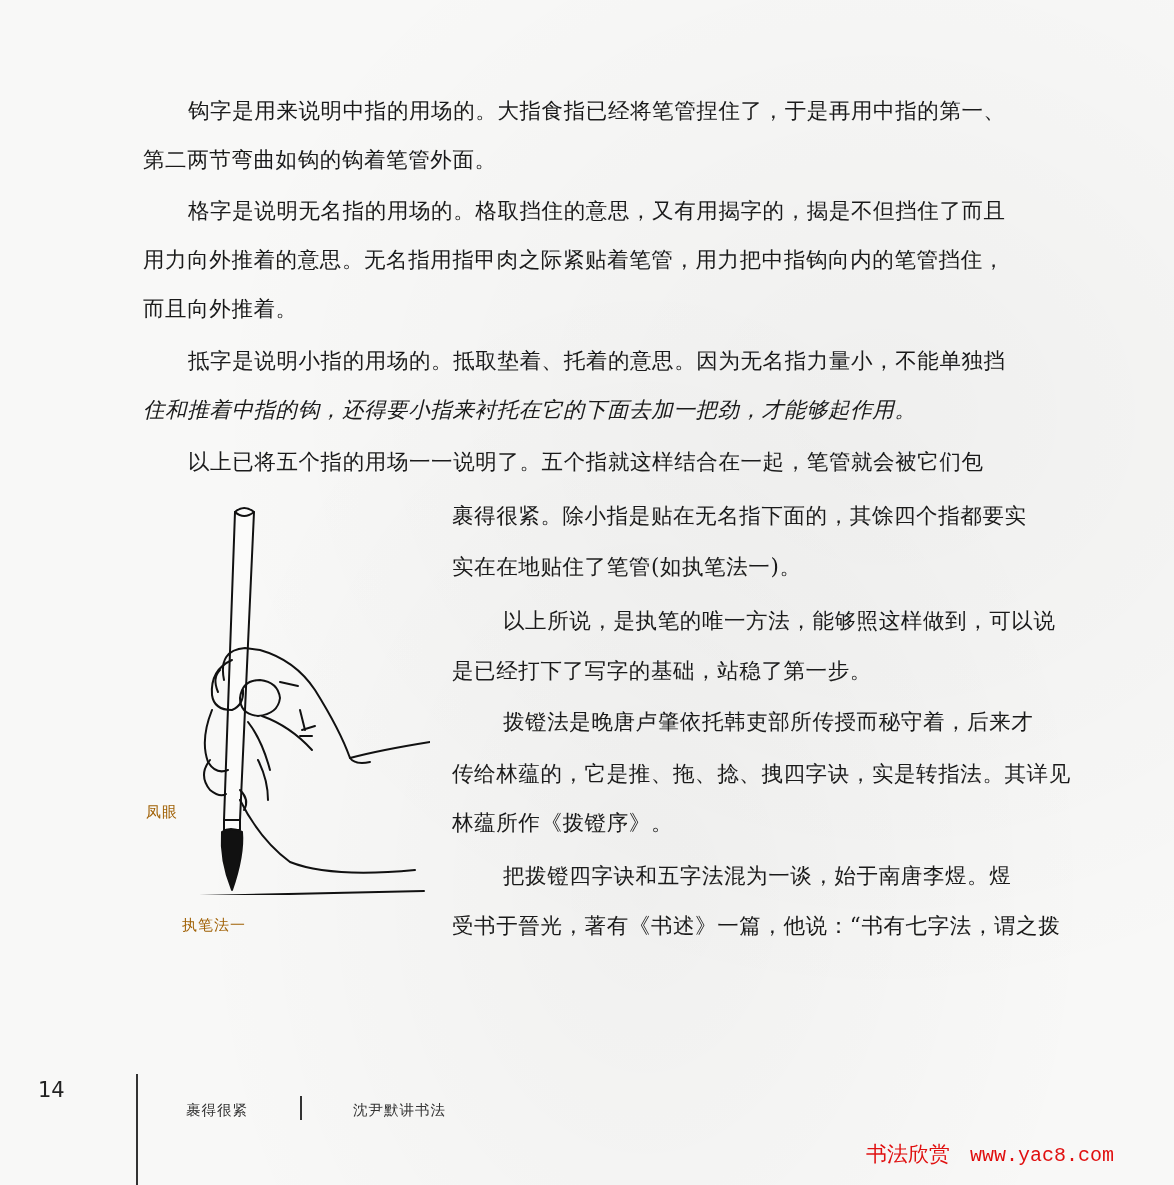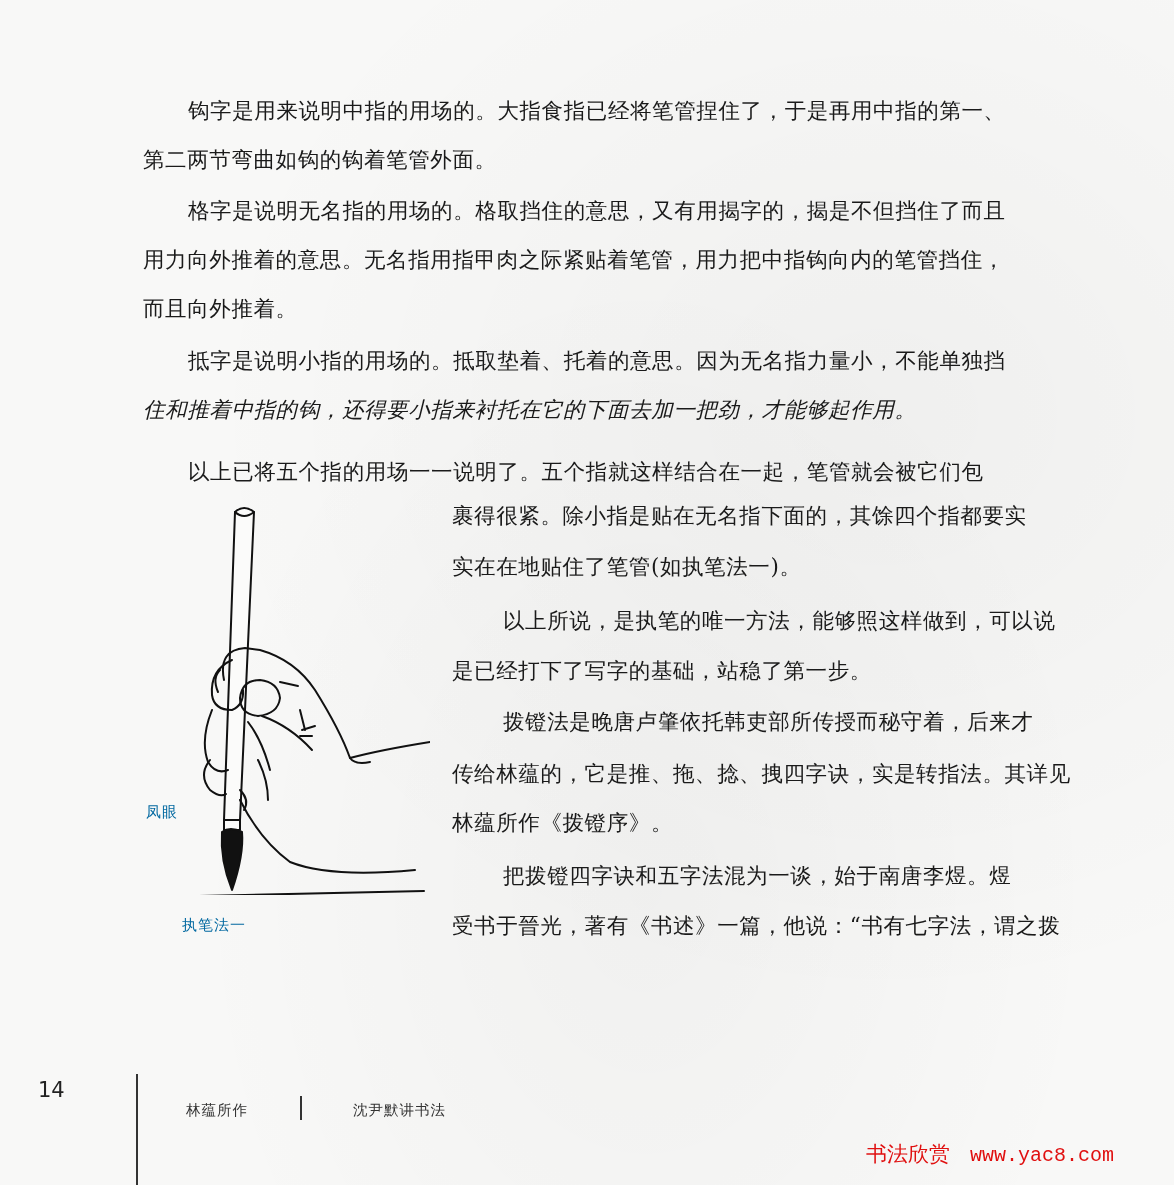--- a/index.html
+++ b/index.html
@@ -14,21 +14,21 @@
     background:
       radial-gradient(ellipse at 75% 35%, rgba(0,0,0,0.035), rgba(0,0,0,0) 55%),
       radial-gradient(ellipse at 55% 75%, rgba(0,0,0,0.03), rgba(0,0,0,0) 50%),
       #f8f8f7;
   }
   .line {
     position: absolute; white-space: nowrap;
     font-size: 21.5px; line-height: 1; letter-spacing: 0.6px;
   }
   .illustration { position: absolute; left: 140px; top: 500px; width: 290px; height: 395px; }
-  .caption { position: absolute; font-family: Liberation Sans, sans-serif; font-size: 15px; color: #0369a1; letter-spacing: 1px; }
+  .caption { position: absolute; font-family: Liberation Sans, sans-serif; font-size: 15px; color: #a16207; letter-spacing: 1px; }
   .page-number { position: absolute; left: 38px; top: 1078px; font-family: "DejaVu Sans", sans-serif; font-size: 21px; color: #222; }
   .footer-rule { position: absolute; left: 136px; top: 1074px; width: 1.5px; height: 111px; background: #333; }
   .footer-text { position: absolute; top: 1101px; font-family: "DejaVu Sans", sans-serif; font-size: 14.5px; color: #333; letter-spacing: 1px; }
   .footer-sep { position: absolute; left: 300px; top: 1096px; width: 1.5px; height: 24px; background: #333; }
   .watermark {
     position: absolute; left: 866px; top: 1140px;
     color: #e01010; font-size: 21px; white-space: nowrap;
     font-family: "DejaVu Serif", serif;
   }
   .watermark .url { font-family: "Liberation Mono", "DejaVu Sans Mono", monospace; font-size: 20px; margin-left: 20px; }
@@ -41,21 +41,21 @@
 <div class="line" style="left:188px; top:100px;">钩字是用来说明中指的用场的。大指食指已经将笔管捏住了，于是再用中指的第一、</div>
 <div class="line" style="left:143px; top:149px;">第二两节弯曲如钩的钩着笔管外面。</div>
 
 <div class="line" style="left:188px; top:200px;">格字是说明无名指的用场的。格取挡住的意思，又有用揭字的，揭是不但挡住了而且</div>
 <div class="line" style="left:143px; top:249px;">用力向外推着的意思。无名指用指甲肉之际紧贴着笔管，用力把中指钩向内的笔管挡住，</div>
 <div class="line" style="left:143px; top:298px;">而且向外推着。</div>
 
 <div class="line" style="left:188px; top:350px;">抵字是说明小指的用场的。抵取垫着、托着的意思。因为无名指力量小，不能单独挡</div>
 <div class="line" style="left:143px; top:399px;font-style:italic;">住和推着中指的钩，还得要小指来衬托在它的下面去加一把劲，才能够起作用。</div>
 
-<div class="line" style="left:188px; top:451px;margin-top:10px;">以上已将五个指的用场一一说明了。五个指就这样结合在一起，笔管就会被它们包</div>
+<div class="line" style="left:188px; top:451px;">以上已将五个指的用场一一说明了。五个指就这样结合在一起，笔管就会被它们包</div>
 <div class="line" style="left:452px; top:505px;">裹得很紧。除小指是贴在无名指下面的，其馀四个指都要实</div>
 <div class="line" style="left:452px; top:556px;">实在在地贴住了笔管(如执笔法一)。</div>
 
 <div class="line" style="left:503px; top:610px;">以上所说，是执笔的唯一方法，能够照这样做到，可以说</div>
 <div class="line" style="left:452px; top:660px;">是已经打下了写字的基础，站稳了第一步。</div>
 
 <div class="line" style="left:503px; top:711px;">拨镫法是晚唐卢肇依托韩吏部所传授而秘守着，后来才</div>
 <div class="line" style="left:452px; top:763px;">传给林蕴的，它是推、拖、捻、拽四字诀，实是转指法。其详见</div>
 <div class="line" style="left:452px; top:814px;font-family:Liberation Mono, monospace;">林蕴所作《拨镫序》。</div>
 
@@ -95,19 +95,19 @@
   <path d="M100 300 Q 120 340 150 362 Q 190 378 275 370"></path>
 
   <path d="M14 397 L 284 391" stroke-width="2"></path>
 </svg>
 
 <div class="caption" style="left:146px; top:803px;">凤眼</div>
 <div class="caption" style="left:168px; top:916px;margin-left:14px;">执笔法一</div>
 
 <div class="page-number">14</div>
 <div class="footer-rule"></div>
-<div class="footer-text" style="left:186px;">林蕴所作</div>
+<div class="footer-text" style="left:186px;">裹得很紧</div>
 <div class="footer-sep"></div>
 <div class="footer-text" style="left:353px;">沈尹默讲书法</div>
 
 <div class="watermark">
   <span>书法欣赏</span><span class="url">www.yac8.com</span>
 </div>
 
 </body></html>

